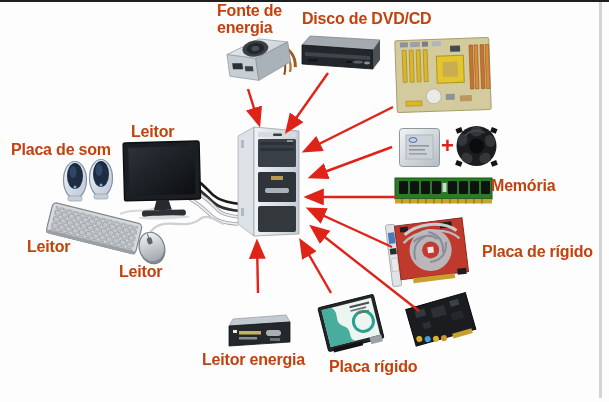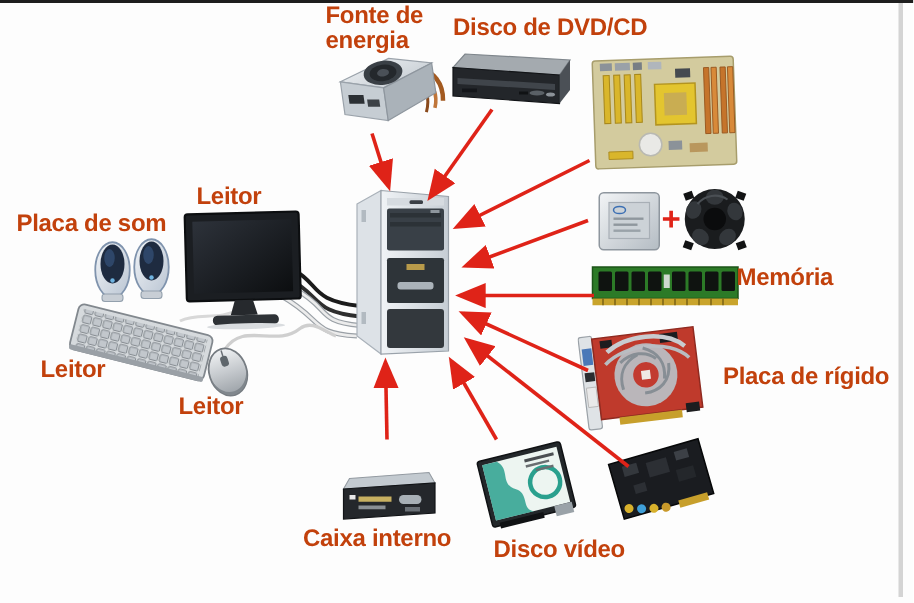--- a/index.html
+++ b/index.html
@@ -353,19 +353,19 @@
       <line x1="392" y1="247" x2="309" y2="209" stroke="#df2318" stroke-width="2.4" marker-end="url(#ah)"></line>
       <line x1="419" y1="311" x2="312" y2="227" stroke="#df2318" stroke-width="2.4" marker-end="url(#ah)"></line>
       <line x1="331" y1="293" x2="301" y2="241" stroke="#df2318" stroke-width="2.4" marker-end="url(#ah)"></line>
       <line x1="258" y1="293" x2="257" y2="242" stroke="#df2318" stroke-width="2.4" marker-end="url(#ah)"></line>
     </svg>
 
   <div class="lbl wrap" style="left:217px;top:3px;width:86px">Fonte de energia</div>
   <div class="lbl" style="left:302px;top:11px">Disco de DVD/CD</div>
   <div class="lbl" style="left:491px;top:178px">Memória</div>
   <div class="lbl" style="left:482px;top:244px">Placa de rígido</div>
-  <div class="lbl" style="left:329px;top:359px">Disco vídeo</div>
-  <div class="lbl" style="left:202px;top:352px">Caixa interno</div>
+  <div class="lbl" style="left:329px;top:359px">Placa rígido</div>
+  <div class="lbl" style="left:202px;top:352px">Leitor energia</div>
   <div class="lbl" style="left:119px;top:264px">Leitor</div>
   <div class="lbl" style="left:27px;top:239px">Leitor</div>
   <div class="lbl" style="left:131px;top:124px">Leitor</div>
   <div class="lbl" style="left:11px;top:142px">Placa de som</div>
 </div>
 
 </body></html>

